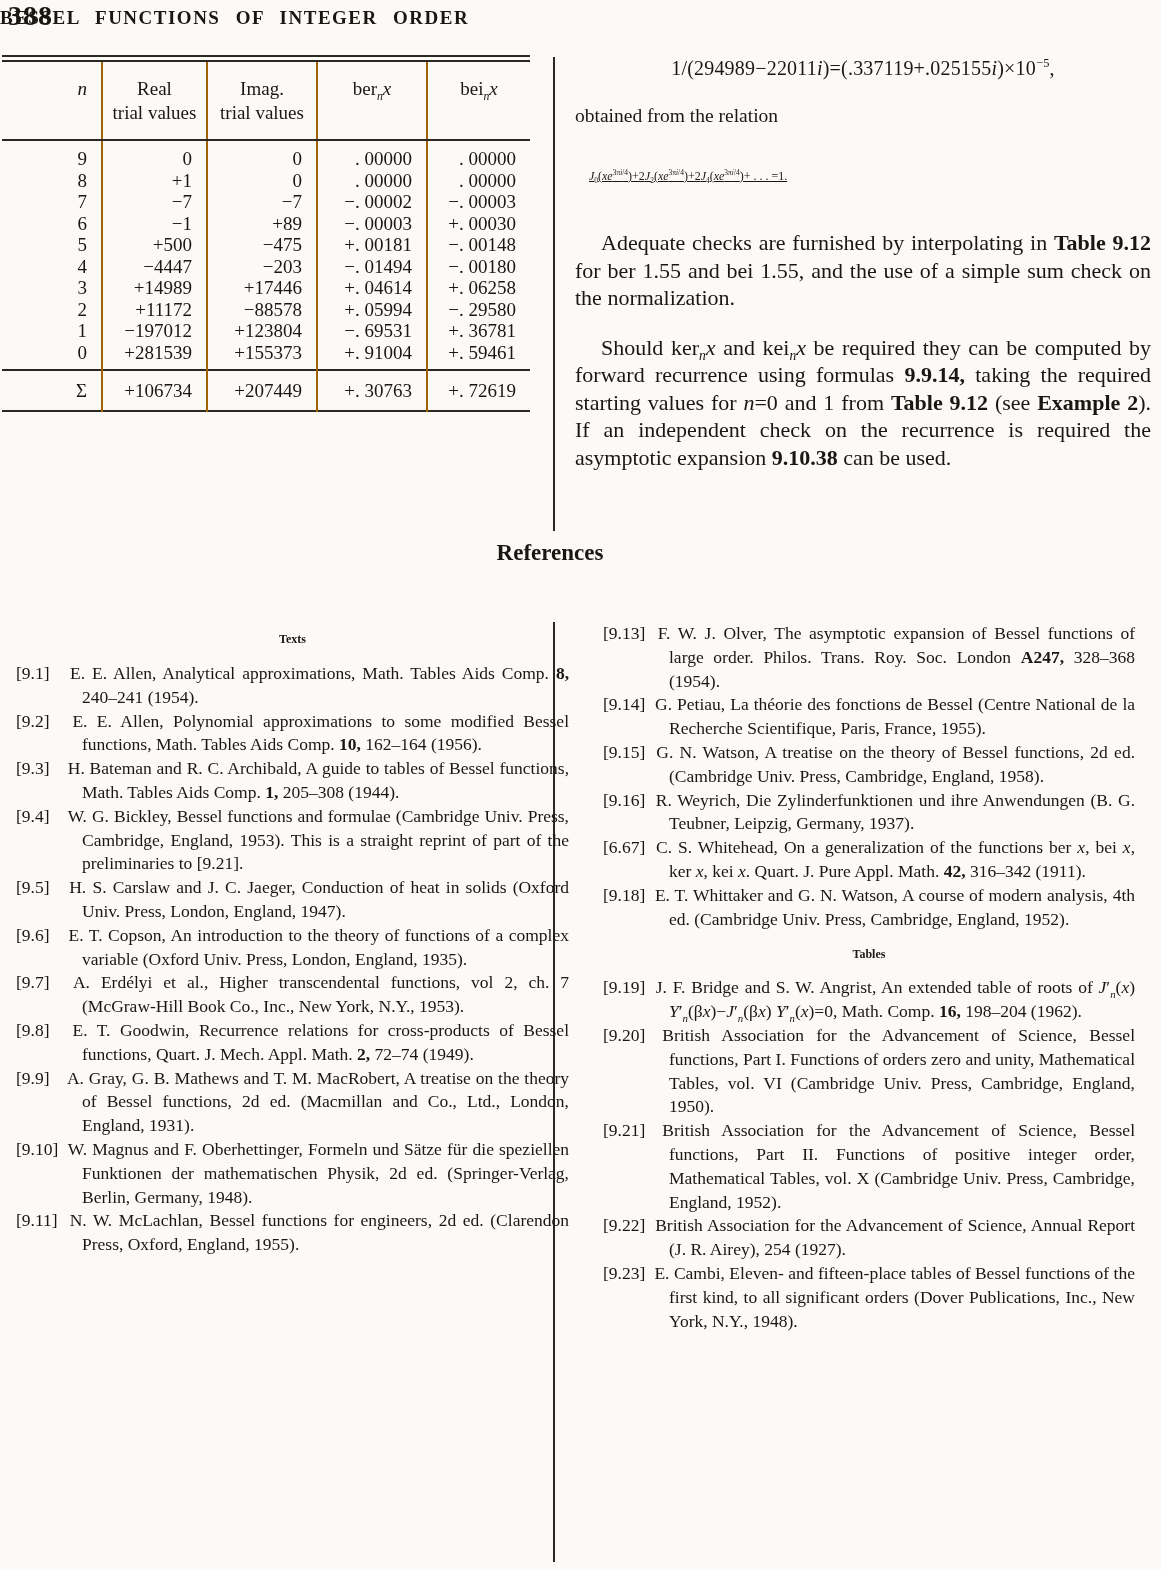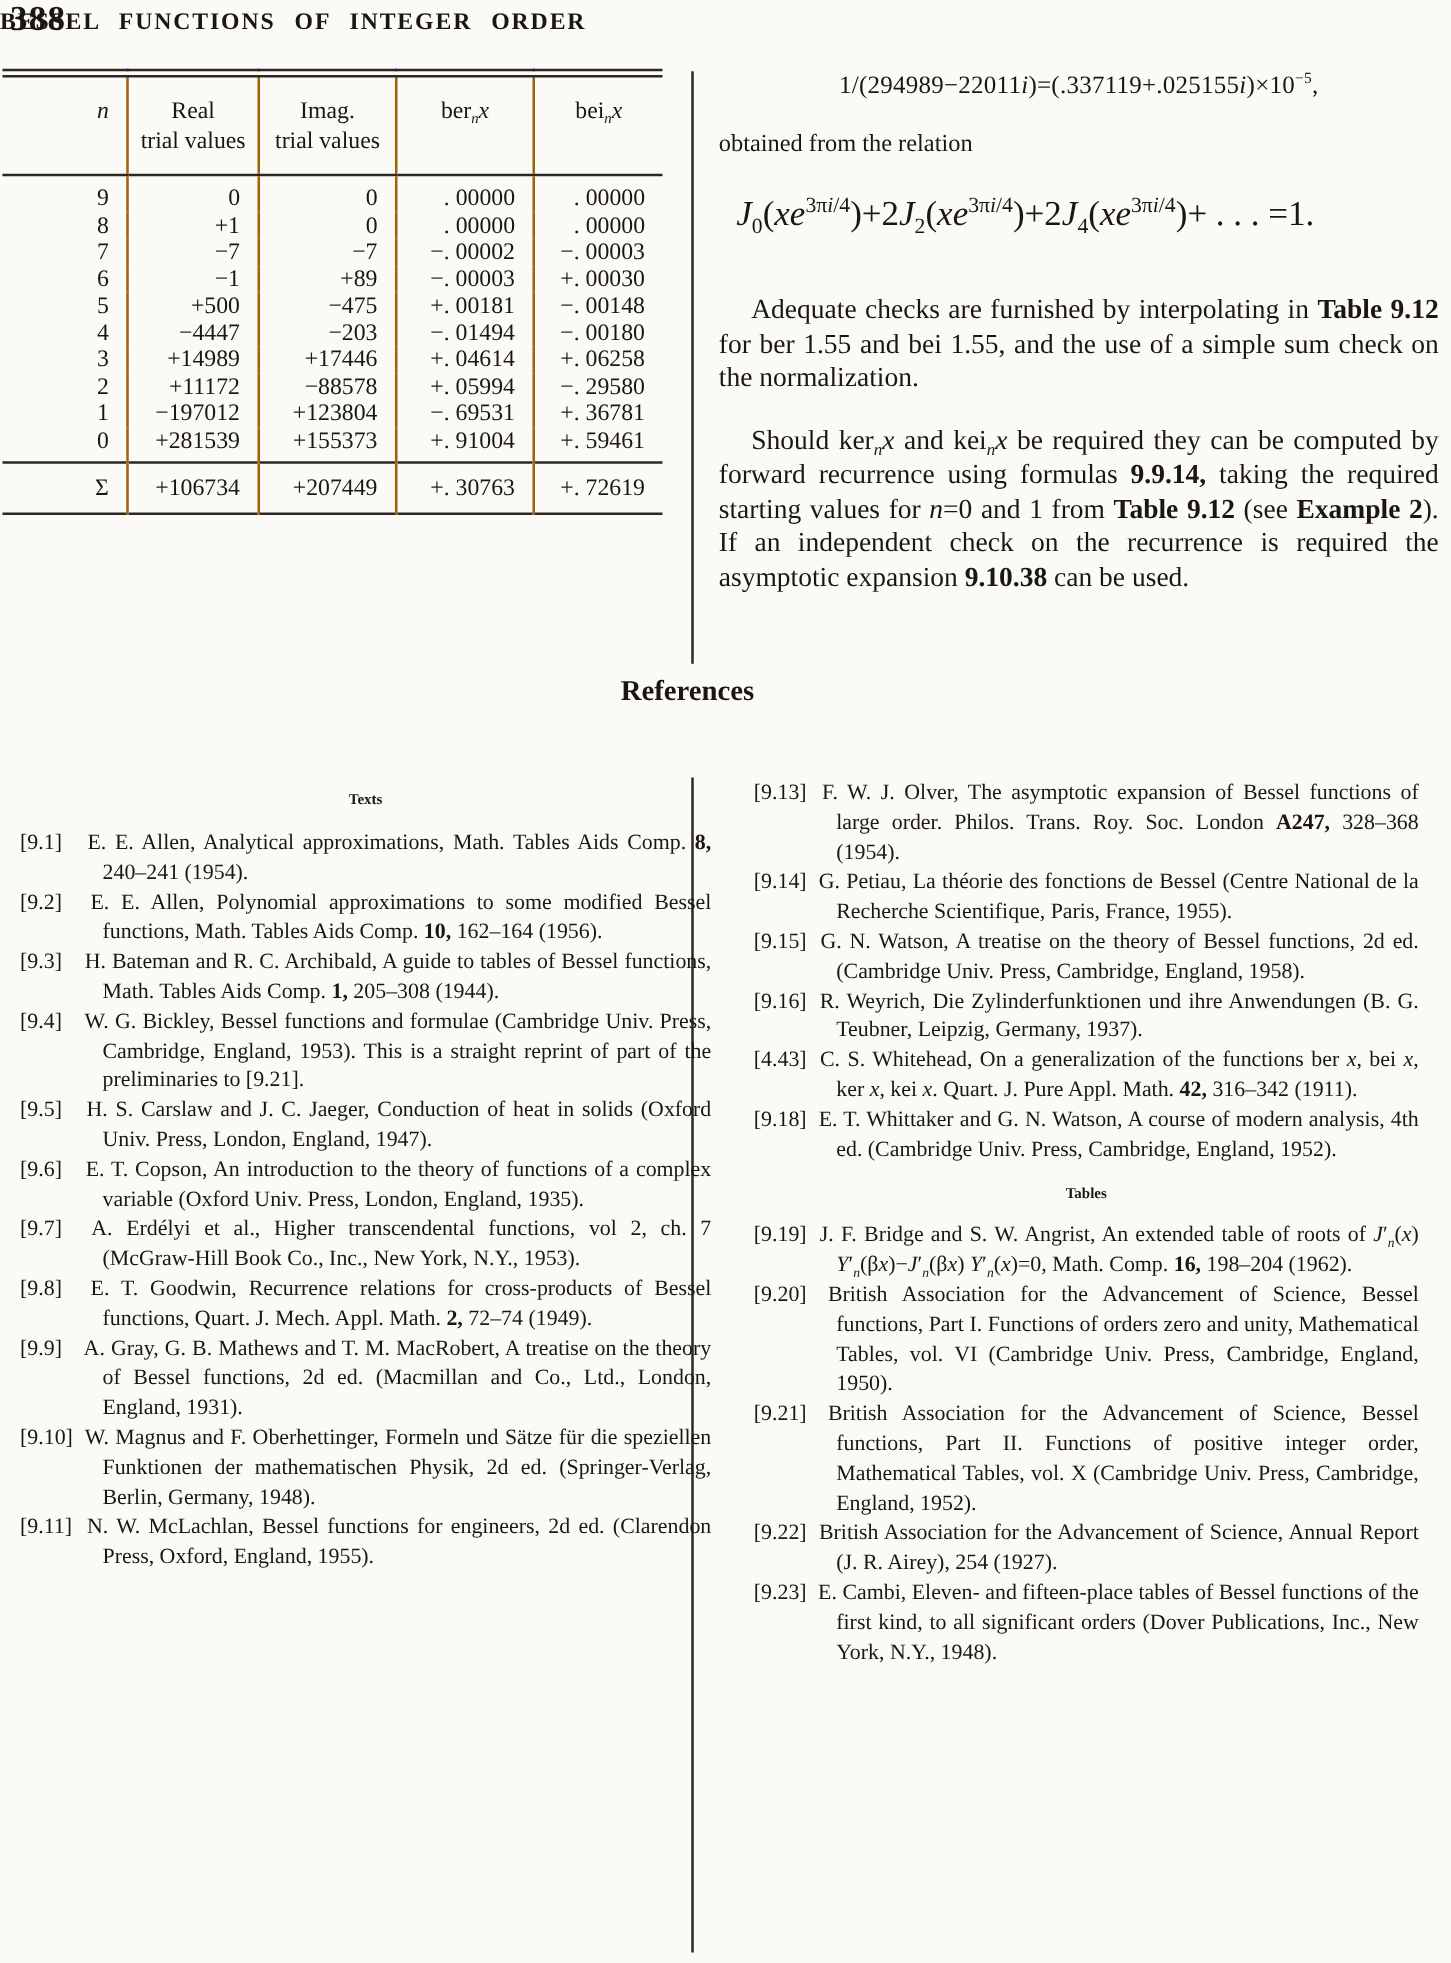--- a/index.html
+++ b/index.html
@@ -50,21 +50,21 @@
   }
 
   .ws-note {
     margin:15px 8px 0 8px;
     font-size:19.5px; line-height:27px; text-align:justify; text-indent:25px;
   }
 
   
   .eq1 { font-size:20px; margin-top:2px; letter-spacing:0.2px;text-align:center; }
   .lead-in { font-size:19.5px; margin-top:25px; }
-  .eq2 { font-size:28px; margin-top:29px; margin-left:14px; }
+  .eq2 { font-size:12px; margin-top:42px; margin-left:14px;text-decoration:underline; }
   .ws-para { font-size:22px; line-height:27.5px; text-align:justify; text-indent:26px; }
   .ws-para.first { margin-top:45px; }
   sup { font-size:0.62em; vertical-align:super; line-height:0; }
   sub { font-size:0.62em; vertical-align:sub; line-height:0; }
 
   
   .refs-title { position:absolute; top:540px; left:0; width:1100px; text-align:center;
                 font-size:23px; font-weight:bold; }
   .refs-section { position:absolute; top:622px; left:0; width:1161px; height:942px; display:flex; }
   .refs-left  { width:553px; padding:0 12px 0 16px; }
@@ -246,21 +246,21 @@
     <div class="refs-right">
       <div>
   <p class="ref"><span class="ref-label">[9.13]</span> <span>F. W. J. Olver, The asymptotic expansion of Bessel functions of large order.  Philos. Trans. Roy. Soc. London <b>A247,</b> 328–368 (1954).</span></p>
 
   <p class="ref"><span class="ref-label">[9.14]</span> <span>G. Petiau, La théorie des fonctions de Bessel (Centre National de la Recherche Scientifique, Paris, France, 1955).</span></p>
 
   <p class="ref"><span class="ref-label">[9.15]</span> <span>G. N. Watson, A treatise on the theory of Bessel functions, 2d ed. (Cambridge Univ. Press, Cambridge, England, 1958).</span></p>
 
   <p class="ref"><span class="ref-label">[9.16]</span> <span>R. Weyrich, Die Zylinderfunktionen und ihre Anwendungen (B. G. Teubner, Leipzig, Germany, 1937).</span></p>
 
-  <p class="ref"><span class="ref-label">[4.43]</span> <span>C. S. Whitehead, On a generalization of the functions ber <i>x</i>, bei <i>x</i>, ker <i>x</i>, kei <i>x</i>.  Quart. J. Pure Appl. Math. <b>42,</b> 316–342  (1911).</span></p>
+  <p class="ref"><span class="ref-label">[6.67]</span> <span>C. S. Whitehead, On a generalization of the functions ber <i>x</i>, bei <i>x</i>, ker <i>x</i>, kei <i>x</i>.  Quart. J. Pure Appl. Math. <b>42,</b> 316–342  (1911).</span></p>
 
   <p class="ref"><span class="ref-label">[9.18]</span> <span>E. T. Whittaker and G. N. Watson, A course of modern analysis, 4th ed.  (Cambridge Univ. Press, Cambridge, England, 1952).</span></p>
 </div>
       <div class="refs-subhead">Tables</div>
       <div>
   <p class="ref"><span class="ref-label">[9.19]</span> <span>J. F. Bridge and S. W. Angrist, An extended table of roots of <i>J</i>′<sub><i>n</i></sub>(<i>x</i>) <i>Y</i>′<sub><i>n</i></sub>(β<i>x</i>)−<i>J</i>′<sub><i>n</i></sub>(β<i>x</i>) <i>Y</i>′<sub><i>n</i></sub>(<i>x</i>)=0, Math. Comp. <b>16,</b> 198–204 (1962).</span></p>
 
   <p class="ref"><span class="ref-label">[9.20]</span> <span>British Association for the Advancement of Science, Bessel functions, Part I. Functions of orders zero and unity, Mathematical Tables, vol. VI (Cambridge Univ. Press, Cambridge, England, 1950).</span></p>
 
   <p class="ref"><span class="ref-label">[9.21]</span> <span>British Association for the Advancement of Science, Bessel functions, Part II. Functions of positive integer order, Mathematical Tables, vol. X (Cambridge Univ. Press, Cambridge, England, 1952).</span></p>

